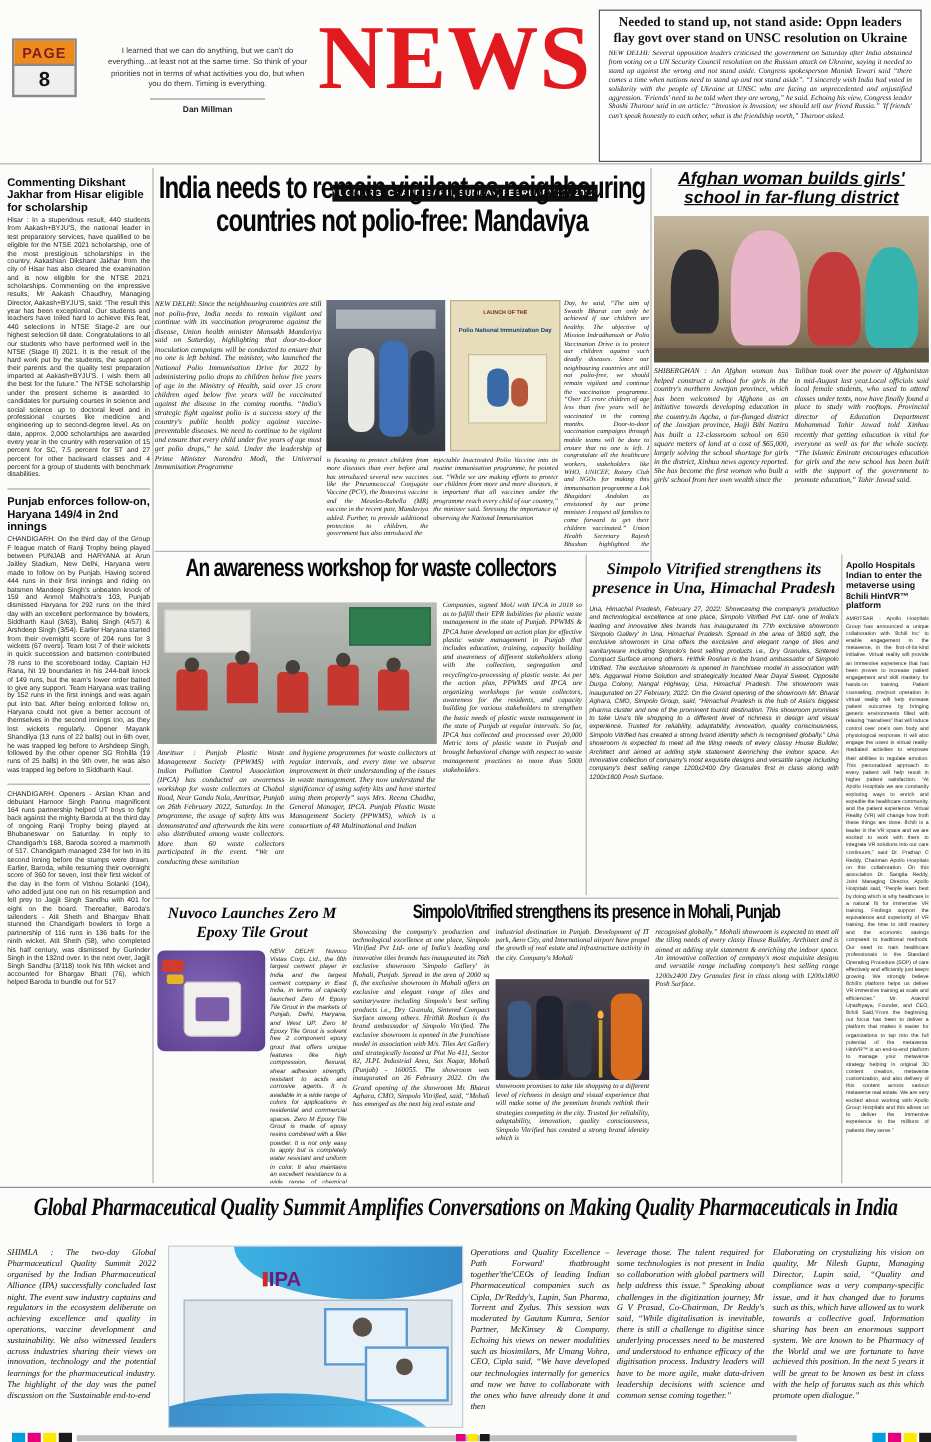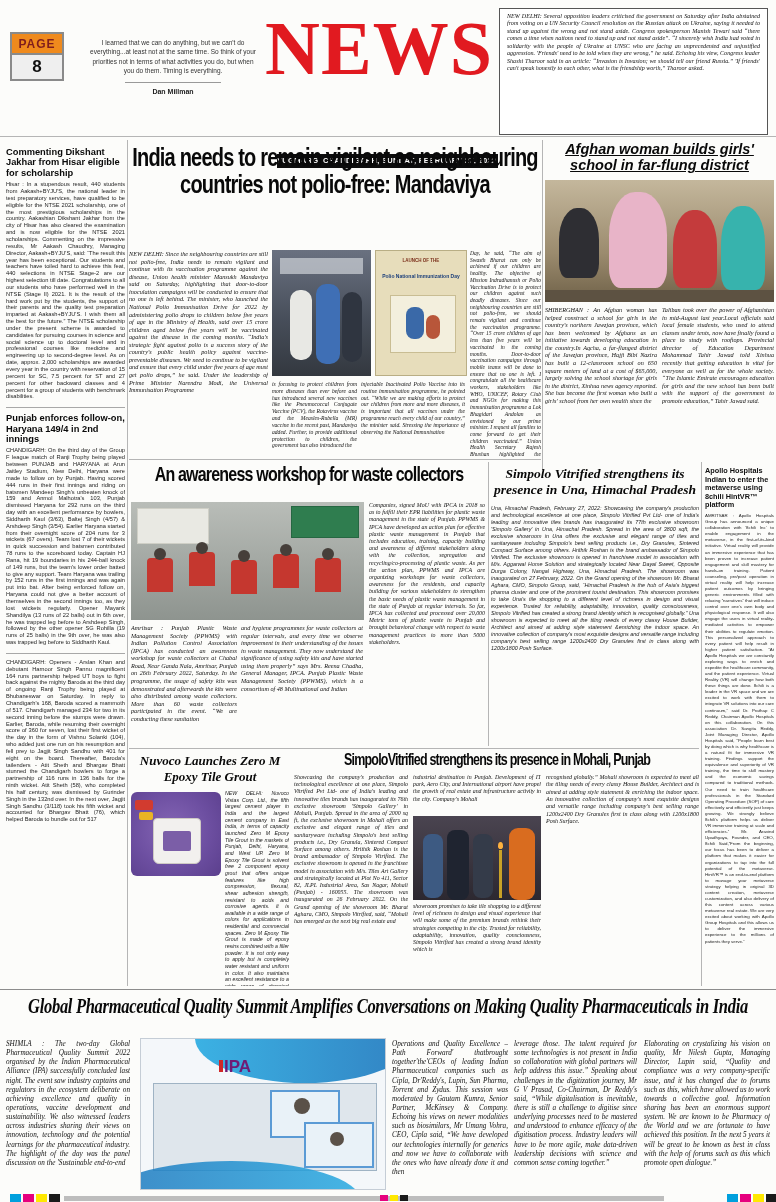--- a/index.html
+++ b/index.html
@@ -92,20 +92,21 @@
 <div class="abs quote" style="left:88px;top:38px;width:170px;">
   <span>I learned that we can do anything, but we can't do everything...at least not at the same time. So think of your priorities not in terms of what activities you do, but when you do them. Timing is everything.</span>
   <span class="ql"></span>
   <span class="qa">Dan Millman</span>
 </div>
 
 <div class="abs masthead" style="left:256px;top:12px;width:246px;">NEWS</div>
 <div class="abs datebar" style="left:277px;top:109px;width:221px;height:14px;">YUGMARG, CHANDIGARH, SUNDAY, FEBRUARY 27, 2022</div>
 
 <div class="abs ukraine" style="left:499px;top:8px;width:269px;height:127px;">
+  <h2>Needed to stand up, not stand aside: Oppn leaders flay govt over stand on UNSC resolution on Ukraine</h2>
   <p class="jtxt">NEW DELHI: Several opposition leaders criticised the government on Saturday after India abstained from voting on a UN Security Council resolution on the Russian attack on Ukraine, saying it needed to stand up against the wrong and not stand aside. Congress spokesperson Manish Tewari said “there comes a time when nations need to stand up and not stand aside”. “I sincerely wish India had voted in solidarity with the people of Ukraine at UNSC who are facing an unprecedented and unjustified aggression. 'Friends' need to be told when they are wrong,” he said. Echoing his view, Congress leader Shashi Tharoor said in an article: “Invasion is Invasion; we should tell our friend Russia.” 'If friends' can't speak honestly to each other, what is the friendship worth,” Tharoor asked.</p>
 </div>
 
 <div class="rule" style="left:0;top:136px;width:776px;height:1px;"></div>
 
 <div class="abs sidebar" style="left:6px;top:142px;width:119px;height:846px;">
   <div class="sb-art first">
     <h3>Commenting Dikshant Jakhar from Hisar eligible for scholarship</h3>
     <p>Hisar : In a stupendous result, 440 students from Aakash+BYJU'S, the national leader in test preparatory services, have qualified to be eligible for the NTSE 2021 scholarship, one of the most prestigious scholarships in the country. Aakashian Dikshant Jakhar from the city of Hisar has also cleared the examination and is now eligible for the NTSE 2021 scholarships. Commenting on the impressive results, Mr Aakash Chaudhry, Managing Director, Aakash+BYJU'S, said: “The result this year has been exceptional. Our students and teachers have toiled hard to achieve this feat, 440 selections in NTSE Stage-2 are our highest selection till date. Congratulations to all our students who have performed well in the NTSE (Stage II) 2021. It is the result of the hard work put by the students, the support of their parents and the quality test preparation imparted at Aakash+BYJU'S. I wish them all the best for the future.” The NTSE scholarship under the present scheme is awarded to candidates for pursuing courses in science and social science up to doctoral level and in professional courses like medicine and engineering up to second-degree level. As on date, approx. 2,000 scholarships are awarded every year in the country with reservation of 15 percent for SC, 7.5 percent for ST and 27 percent for other backward classes and 4 percent for a group of students with benchmark disabilities.</p>
   </div>

